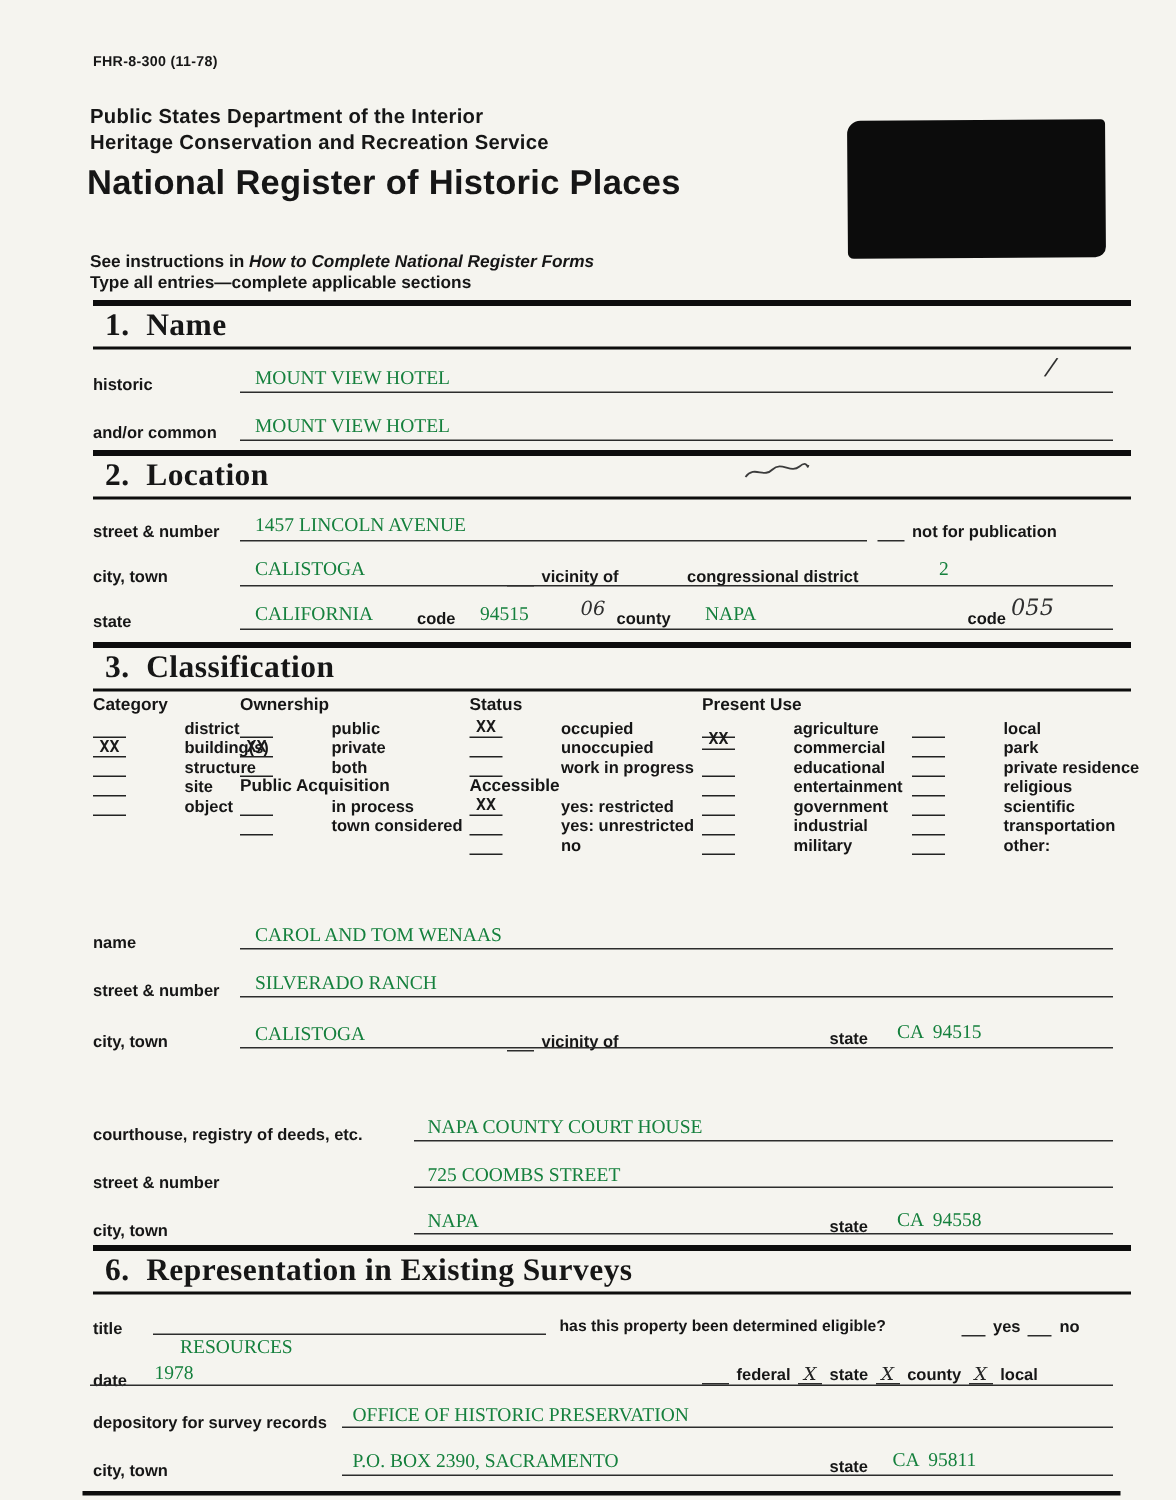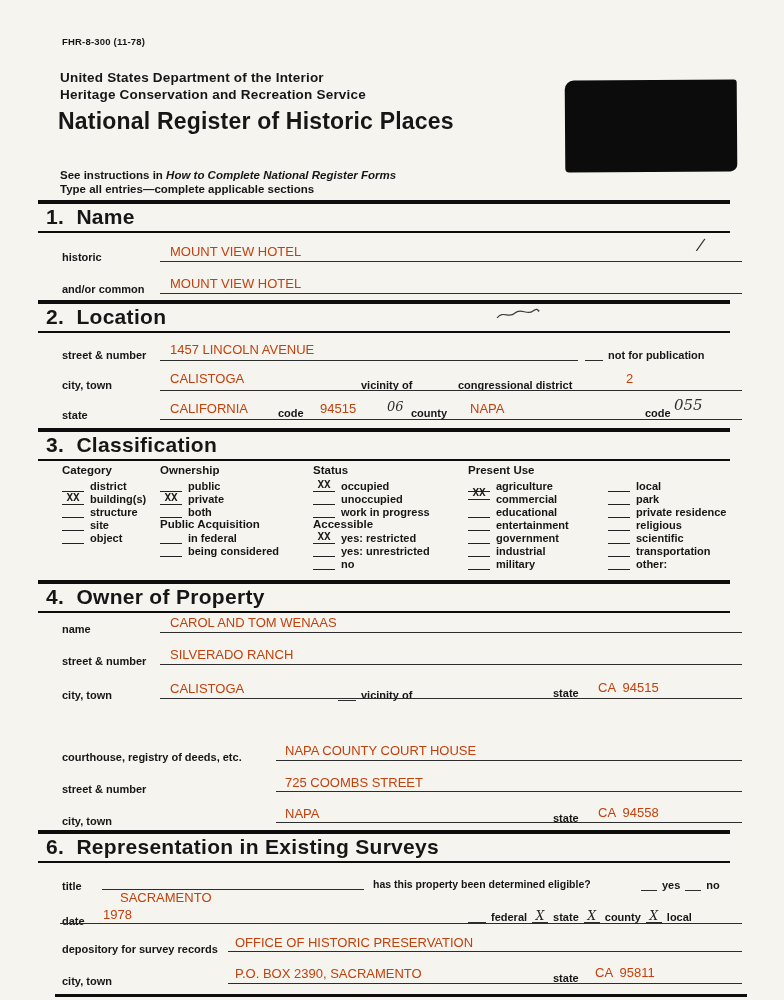--- a/index.html
+++ b/index.html
@@ -9,57 +9,57 @@
     font-family:"Liberation Sans",sans-serif;color:#161616;
   }
   .abs{position:absolute;}
   .lbl-xs{font-size:9.5px;font-weight:bold;letter-spacing:.2px;}
   .agency{font-size:13.5px;font-weight:bold;letter-spacing:.2px;}
   .doc-title{font-size:23px;font-weight:bold;letter-spacing:.2px;}
   .instr{font-size:11.5px;font-weight:bold;}
   .it{font-style:italic;margin-top:24px;}
   .redact{background:#0c0c0c;border-radius:9px 3px 7px 4px;}
   .sec-head{
-    position:absolute;left:38px;width:692px;box-sizing:border-box;
+    position:absolute;left:62px;width:692px;box-sizing:border-box;
     border-top:4px solid #0d0d0d;border-bottom:2.5px solid #0d0d0d;
-    padding:1px 8px 3px;background:transparent;
+    padding:1px 8px 3px;background:transparent;font-family:Liberation Serif, serif;
   }
   .sec-head h2{margin:0;font-size:21px;line-height:23px;font-weight:bold;white-space:pre;letter-spacing:.3px;}
   .lbl{font-size:11px;font-weight:bold;white-space:nowrap;}
   .lbl-sm{font-size:10.5px;font-weight:bold;white-space:nowrap;}
-  .val{font-family:Liberation Sans, sans-serif;font-size:13px;white-space:pre;color:#c2410c;}
+  .val{font-family:Liberation Serif, serif;font-size:13px;white-space:pre;color:#15803d;}
   .rule{position:absolute;height:0;border-bottom:1.5px solid #2c2c2c;}
   .rule-thick{position:absolute;height:0;border-bottom:3.5px solid #0d0d0d;}
   .blank{display:inline-block;width:20px;height:10px;border-bottom:1.5px solid #2c2c2c;}
   .hw{font-family:"DejaVu Serif",serif;font-style:italic;color:#2f2f2f;}
   .clscol{position:absolute;}
   .clshead{font-size:11.5px;font-weight:bold;height:15px;white-space:nowrap;}
   .clssub{font-size:11.5px;font-weight:bold;height:13px;white-space:nowrap;}
   .clsitem{display:flex;align-items:flex-end;gap:6px;height:13px;}
-  .cl{font-size:11px;font-weight:bold;white-space:nowrap;line-height:12px;}
+  .cl{font-size:11px;font-weight:bold;white-space:nowrap;line-height:12px;margin-left:33px;}
   .mk{
     width:22px;min-width:22px;height:12px;border-bottom:1.4px solid #222;
     text-align:center;font-family:"DejaVu Sans Mono","Liberation Mono",monospace;
     font-size:11px;line-height:11px;font-weight:bold;color:#1a1a1a;
   }
   .raised{transform:translateY(-5px);}
   .row-flex{position:absolute;display:flex;align-items:flex-end;gap:5px;}
   .mk2{
     width:16px;min-width:16px;height:12px;border-bottom:1.5px solid #2c2c2c;
     text-align:center;font-family:"DejaVu Serif",serif;font-style:italic;
     font-size:12px;line-height:12px;color:#222;
   }
 </style>
 </head>
 <body>
 
 <div class="page">
 
   <div class="abs lbl-xs" style="left:62px;top:36px">FHR-8-300  (11-78)</div>
-  <div class="abs agency" style="left:60px;top:70px">United States Department of the Interior</div>
+  <div class="abs agency" style="left:60px;top:70px">Public States Department of the Interior</div>
   <div class="abs agency" style="left:60px;top:87px">Heritage Conservation and Recreation Service</div>
   <div class="abs doc-title" style="left:58px;top:108px">National Register of Historic Places</div>
   <div class="abs redact" style="left:565px;top:80px;width:172px;height:92px;transform:rotate(-0.4deg)"></div>
   <div class="abs instr" style="left:60px;top:169px"><span>See instructions in </span><span class="it">How to Complete National Register Forms</span></div>
   <div class="abs instr" style="left:60px;top:183px">Type all entries—complete applicable sections</div>
 
   <div class="sec-head" style="top:200px">
       <h2>1.  Name</h2>
     </div>
   <div class="abs lbl" style="left:62px;top:251px">historic</div>
@@ -144,25 +144,25 @@
         <span class="mk">XX</span>
         <span class="cl">private</span>
       </div>
     <div class="clsitem">
         <span class="mk"></span>
         <span class="cl">both</span>
       </div>
     <div class="clssub">Public Acquisition</div>
     <div class="clsitem">
         <span class="mk"></span>
-        <span class="cl">in federal</span>
-      </div>
-    <div class="clsitem">
-        <span class="mk"></span>
-        <span class="cl">being considered</span>
+        <span class="cl">in process</span>
+      </div>
+    <div class="clsitem">
+        <span class="mk"></span>
+        <span class="cl">town considered</span>
       </div>
   </div>
 
   <div class="clscol" style="left:313px;top:464px">
     <div class="clshead">Status</div>
     <div class="clsitem">
         <span class="mk">XX</span>
         <span class="cl">occupied</span>
       </div>
     <div class="clsitem">
@@ -244,23 +244,20 @@
     <div class="clsitem">
         <span class="mk"></span>
         <span class="cl">transportation</span>
       </div>
     <div class="clsitem">
         <span class="mk"></span>
         <span class="cl">other:</span>
       </div>
   </div>
 
-  <div class="sec-head" style="top:580px">
-      <h2>4.  Owner of Property</h2>
-    </div>
   <div class="abs lbl" style="left:62px;top:623px">name</div>
   <div class="abs val" style="left:170px;top:615px">CAROL AND TOM WENAAS</div>
   <div class="rule" style="left:160px;top:632px;width:582px"></div>
   <div class="abs lbl" style="left:62px;top:655px">street &amp; number</div>
   <div class="abs val" style="left:170px;top:647px">SILVERADO RANCH</div>
   <div class="rule" style="left:160px;top:664px;width:582px"></div>
   <div class="abs lbl" style="left:62px;top:689px">city, town</div>
   <div class="abs val" style="left:170px;top:681px">CALISTOGA</div>
   <div class="row-flex" style="left:338px;top:689px">
     <span class="blank" style="width:18px"></span>
@@ -287,21 +284,21 @@
     </div>
   <div class="abs lbl" style="left:62px;top:880px">title</div>
   <div class="abs lbl-sm" style="left:373px;top:878px">has this property been determined eligible?</div>
   <div class="row-flex" style="left:641px;top:878px">
     <span class="mk2"></span>
     <span class="lbl">yes</span>
     <span class="mk2"></span>
     <span class="lbl">no</span>
   </div>
   <div class="rule" style="left:102px;top:889px;width:262px"></div>
-  <div class="abs val" style="left:120px;top:890px">SACRAMENTO</div>
+  <div class="abs val" style="left:120px;top:890px">RESOURCES</div>
   <div class="abs lbl" style="left:62px;top:915px">date</div>
   <div class="abs val" style="left:103px;top:907px">1978</div>
   <div class="row-flex" style="left:468px;top:910px">
     <span class="mk2" style="width:18px"></span>
     <span class="lbl">federal</span>
     <span class="mk2">X</span>
     <span class="lbl">state</span>
     <span class="mk2">X</span>
     <span class="lbl">county</span>
     <span class="mk2">X</span>

